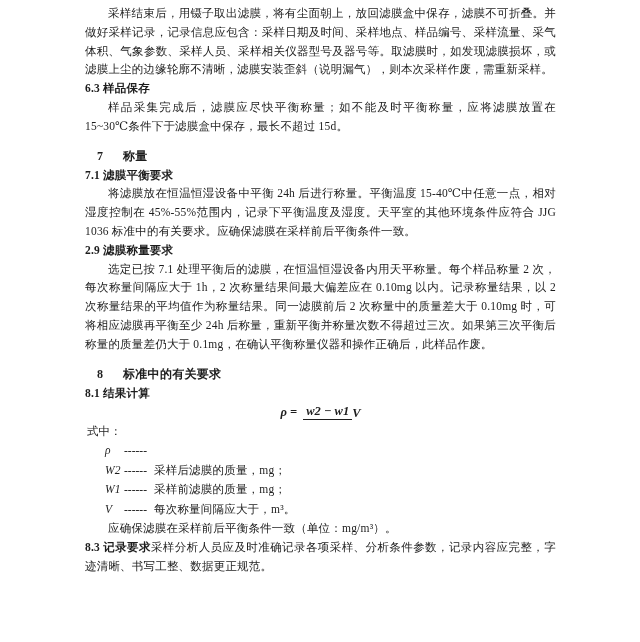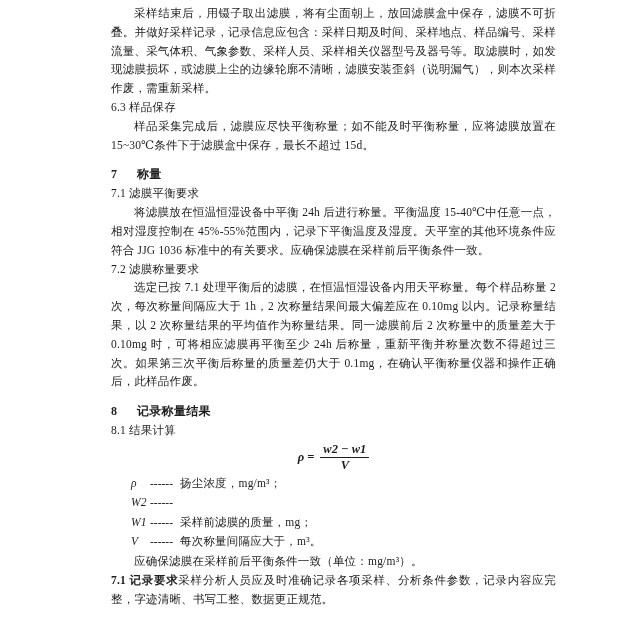--- a/index.html
+++ b/index.html
@@ -6,58 +6,58 @@
   html, body { width: 640px; height: 642px; }
   body {
     background: #ffffff;
     color: #1d1d1d;
     font-family: "Liberation Serif", "DejaVu Serif", serif;
     overflow: hidden;
   }
   .page {
     width: 640px;
     height: 642px;
-    padding: 4px 84px 0 111px;
+    padding: 4px 84px 0 85px;
     overflow: hidden;
   }
   .body-text {
     font-size: 11.5px;
     line-height: 18.8px;
     text-align: justify;
     text-justify: inter-ideograph;
     letter-spacing: 0.2px;
   }
   .indent { text-indent: 2em; }
   .sub-heading {
     font-size: 11.5px;
     line-height: 18.8px;
-    font-weight: normal;
+    font-weight: bold;
     letter-spacing: 0.2px;
   }
   .chapter-heading {
     font-size: 12px;
     line-height: 19px;
     font-weight: bold;
     margin-top: 11px;
     letter-spacing: 0.3px;
+    margin-left: 12px;
   }
   .chapter-number { display: inline-block; min-width: 26px; }
   .formula-row {
     display: flex;
     justify-content: center;
     align-items: center;
     margin: 3px 0 2px 0;
     font-weight: bold;
     font-style: italic;
     font-size: 12.5px;
   }
   .formula-lhs { margin-right: 6px; }
   .fraction {
     display: inline-flex;
-    flex-direction: column;
     align-items: center;
     line-height: 13px;
   }
   .fraction .numerator {
     border-bottom: 1.2px solid #1d1d1d;
     padding: 0 3px 1px 3px;
   }
   .fraction .denominator { padding-top: 1px; }
   .where-label { font-size: 11.5px; line-height: 18.8px; padding-left: 2px; }
   .term {
@@ -87,61 +87,62 @@
   <p class="body-text indent">样品采集完成后，滤膜应尽快平衡称量；如不能及时平衡称量，应将滤膜放置在 15~30℃条件下于滤膜盒中保存，最长不超过 15d。</p>
 
   <h2 class="chapter-heading">
     <span class="chapter-number">7</span><span>称量</span>
   </h2>
 
   <h3 class="sub-heading">7.1 滤膜平衡要求</h3>
 
   <p class="body-text indent">将滤膜放在恒温恒湿设备中平衡 24h 后进行称量。平衡温度 15-40℃中任意一点，相对湿度控制在 45%-55%范围内，记录下平衡温度及湿度。天平室的其他环境条件应符合 JJG 1036 标准中的有关要求。应确保滤膜在采样前后平衡条件一致。</p>
 
-  <h3 class="sub-heading">7.2 滤膜称量要求</h3>
+  <h3 class="sub-heading">2.9 滤膜称量要求</h3>
 
   <p class="body-text indent">选定已按 7.1 处理平衡后的滤膜，在恒温恒湿设备内用天平称量。每个样品称量 2 次，每次称量间隔应大于 1h，2 次称量结果间最大偏差应在 0.10mg 以内。记录称量结果，以 2 次称量结果的平均值作为称量结果。同一滤膜前后 2 次称量中的质量差大于 0.10mg 时，可将相应滤膜再平衡至少 24h 后称量，重新平衡并称量次数不得超过三次。如果第三次平衡后称量的质量差仍大于 0.1mg，在确认平衡称量仪器和操作正确后，此样品作废。</p>
 
   <h2 class="chapter-heading">
-    <span class="chapter-number">8</span><span>记录称量结果</span>
+    <span class="chapter-number">8</span><span>标准中的有关要求</span>
   </h2>
 
   <h3 class="sub-heading">8.1 结果计算</h3>
 
 
   <div class="formula-row">
     <span class="formula-lhs">ρ =</span>
     <span class="fraction">
       <span class="numerator">w2 − w1</span>
       <span class="denominator">V</span>
     </span>
   </div>
 
+  <p class="where-label">式中：</p>
 
   <div class="term">
     <span class="term-symbol">ρ</span>
     <span class="term-dashes">------</span>
-    <span class="term-desc">扬尘浓度，mg/m³；</span>
   </div>
   <div class="term">
     <span class="term-symbol">W2</span>
     <span class="term-dashes">------</span>
+    <span class="term-desc">采样后滤膜的质量，mg；</span>
   </div>
   <div class="term">
     <span class="term-symbol">W1</span>
     <span class="term-dashes">------</span>
     <span class="term-desc">采样前滤膜的质量，mg；</span>
   </div>
   <div class="term">
     <span class="term-symbol">V</span>
     <span class="term-dashes">------</span>
     <span class="term-desc">每次称量间隔应大于，m³。</span>
   </div>
 
 
   <p class="body-text indent">应确保滤膜在采样前后平衡条件一致（单位：mg/m³）。</p>
 
 
   <p class="body-text">
-    <span class="inline-bold">7.1 记录要求</span><span>采样分析人员应及时准确记录各项采样、分析条件参数，记录内容应完整，字迹清晰、书写工整、数据更正规范。</span>
+    <span class="inline-bold">8.3 记录要求</span><span>采样分析人员应及时准确记录各项采样、分析条件参数，记录内容应完整，字迹清晰、书写工整、数据更正规范。</span>
   </p>
 
 </div>
 
 </body></html>

